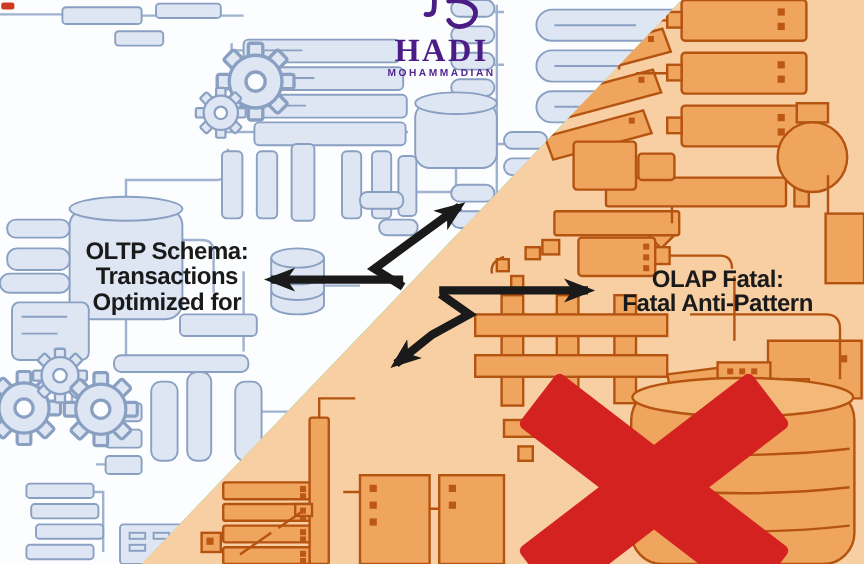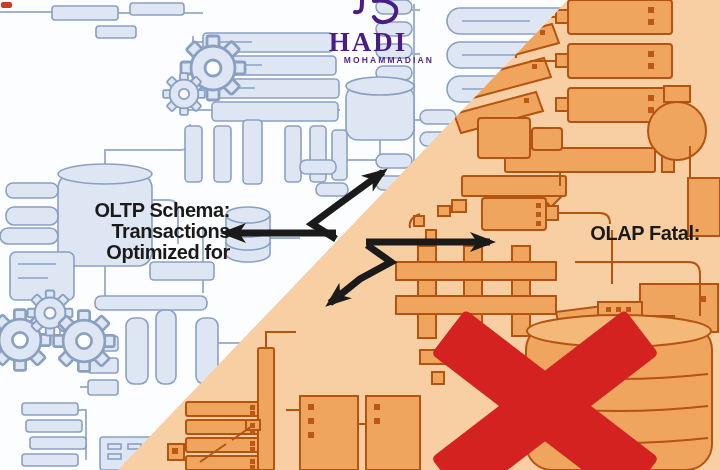--- a/index.html
+++ b/index.html
@@ -1,38 +1,38 @@
 <!DOCTYPE html>
 <html><head>
 <meta charset="utf-8">
 <style>
   html,body{margin:0;padding:0;background:#e8e8e8;}
   #stage{
     position:relative;width:720px;height:470px;overflow:hidden;
-    background:#fca5a5;font-family:"Liberation Sans",sans-serif;
+    background:#22c55e;font-family:"Liberation Sans",sans-serif;
   }
   #scene{position:absolute;left:0;top:0;}
   .label{
     position:absolute;z-index:5;color:#1a1a1a;font-weight:700;
-    font-size:20px;line-height:21px;text-align:right;letter-spacing:-0.4px;
+    font-size:20px;line-height:21px;text-align:center;letter-spacing:-0.4px;
     font-family:"Liberation Sans",sans-serif;
   }
   #label-oltp{left:48px;top:200px;width:182px;}
   #label-olap{left:496px;top:223px;width:204px;line-height:20px;}
   #logo{
     position:absolute;left:302px;top:0;width:132px;z-index:6;text-align:center;
   }
   #logo .glyph{display:block;margin:0 auto;}
   #logo .brand{
     font-family:"Liberation Serif",serif;font-weight:700;font-size:27px;
     line-height:24px;letter-spacing:2px;color:#4c1c86;
   }
   #logo .brand-sub{
     font-family:"Liberation Sans",sans-serif;font-weight:700;font-size:8.5px;
-    letter-spacing:2.1px;color:#54258f;margin-top:1px;text-align:right;
+    letter-spacing:2.1px;color:#54258f;margin-top:1px;
   }
 </style>
 </head>
 <body>
 
 <div id="stage">
 
   <svg id="scene" width="720" height="470" viewBox="0 0 720 470">
     <defs>
       <clipPath id="clipL">
@@ -333,15 +333,16 @@
   </div>
 
   <div id="label-oltp" class="label">
     <div>OLTP Schema:</div>
     <div>Transactions</div>
     <div>Optimized for</div>
   </div>
 
   <div id="label-olap" class="label">
     <div>OLAP Fatal:</div>
+    <div>Fatal Anti-Pattern</div>
   </div>
 
 </div>
 
 </body></html>

